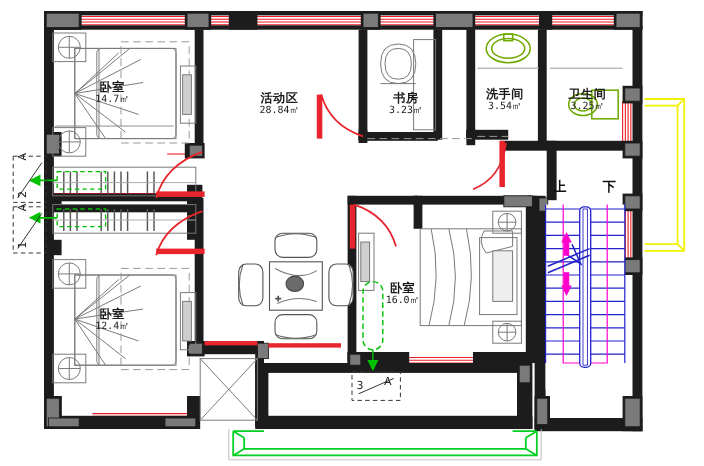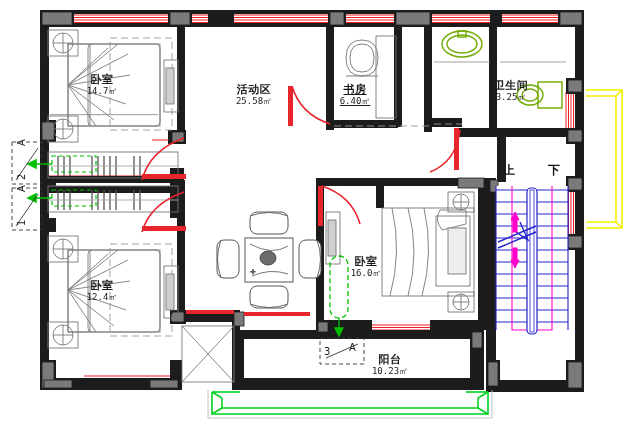--- a/index.html
+++ b/index.html
@@ -411,43 +411,43 @@
     <div class="ar">14.7㎡</div>
   </div>
 
   <div class="lbl" style="left:62px;top:280px;width:80px;">
     <div class="nm">卧室</div>
     <div class="ar">12.4㎡</div>
   </div>
 
   <div class="lbl" style="left:210px;top:84px;width:88px;">
     <div class="nm">活动区</div>
-    <div class="ar">25.58㎡</div>
-  </div>
-
-  <div class="lbl" style="left:320px;top:84px;width:70px;text-decoration:underline;">
+    <div class="ar">28.84㎡</div>
+  </div>
+
+  <div class="lbl" style="left:334px;top:84px;width:70px;">
     <div class="nm">书房</div>
-    <div class="ar">6.40㎡</div>
-  </div>
-
-
-  <div class="lbl" style="left:478px;top:80px;width:66px;">
+    <div class="ar">3.23㎡</div>
+  </div>
+
+  <div class="lbl" style="left:424px;top:80px;width:70px;">
+    <div class="nm">洗手间</div>
+    <div class="ar">3.54㎡</div>
+  </div>
+
+  <div class="lbl" style="left:501px;top:80px;width:66px;">
     <div class="nm">卫生间</div>
     <div class="ar">3.25㎡</div>
   </div>
 
   <div class="lbl" style="left:330px;top:256px;width:72px;">
     <div class="nm">卧室</div>
     <div class="ar">16.0㎡</div>
   </div>
 
-  <div class="lbl" style="left:348px;top:354px;width:84px;">
-    <div class="nm">阳台</div>
-    <div class="ar">10.23㎡</div>
-  </div>
 
   <div class="dirmark" style="left:503px;top:162px;">
     <span>上</span>
   </div>
   <div class="dirmark" style="left:548px;top:162px;">
     <span>下</span>
   </div>
 
   <svg style="position:absolute;left:0;top:0;width:640px;height:424px;pointer-events:none;">
     <g stroke="#333" stroke-width="0.9" fill="none" stroke-dasharray="4 3">

